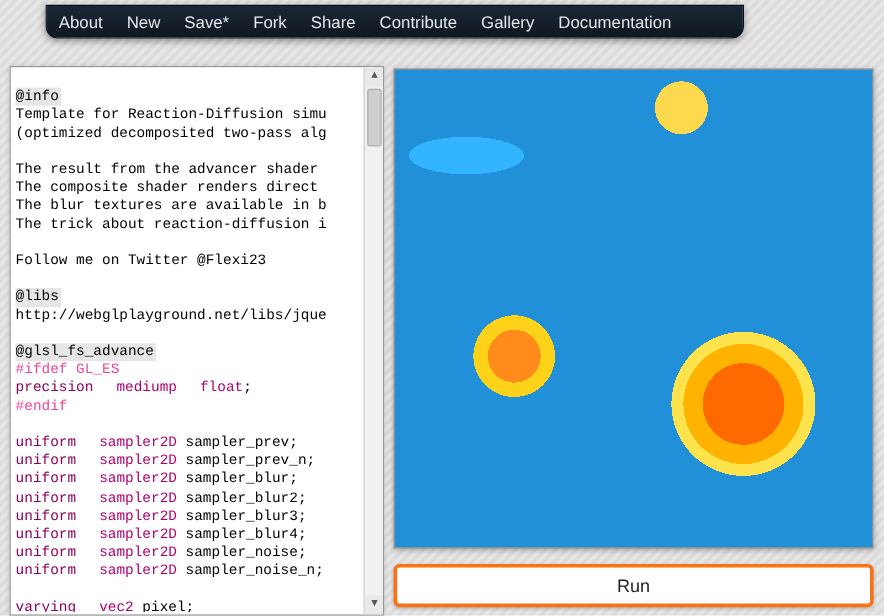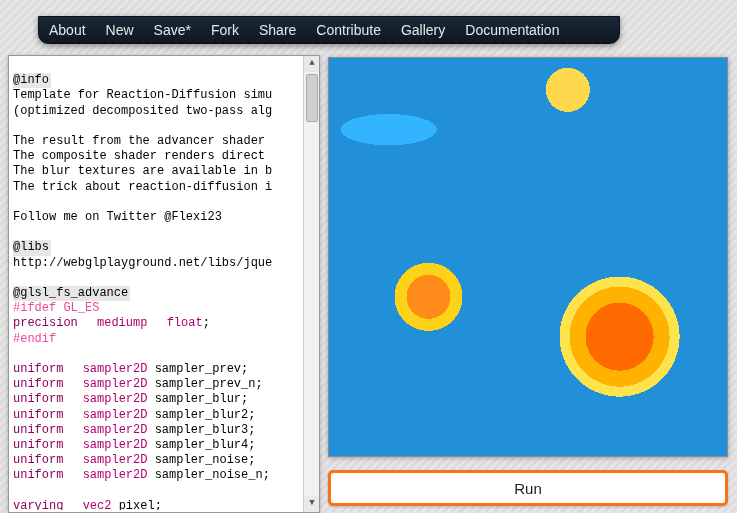--- a/index.html
+++ b/index.html
@@ -4,21 +4,21 @@
 <style>
   * { margin: 0; padding: 0; box-sizing: border-box; }
   html, body { width: 737px; height: 513px; overflow: hidden; font-family: Arial, Helvetica, sans-serif; }
   body {
     background: repeating-linear-gradient(-45deg, #e6e6e6 0 3px, #dcdcdc 3px 6px);
   }
 
   
   .navbar {
     position: absolute;
-    left: 38px; top: 16px;
+    left: 38px; top: 4px;
     width: 582px; height: 28px;
     background: linear-gradient(#1a2838, #10171f);
     border: 1px solid #0a1018;
     border-radius: 0 0 10px 10px;
     box-shadow: 0 2px 6px rgba(0,0,0,.4);
     display: flex; align-items: center;
     padding: 0 10px;
     gap: 20px;
     color: #e4e8ec; font-size: 14px;
   }

